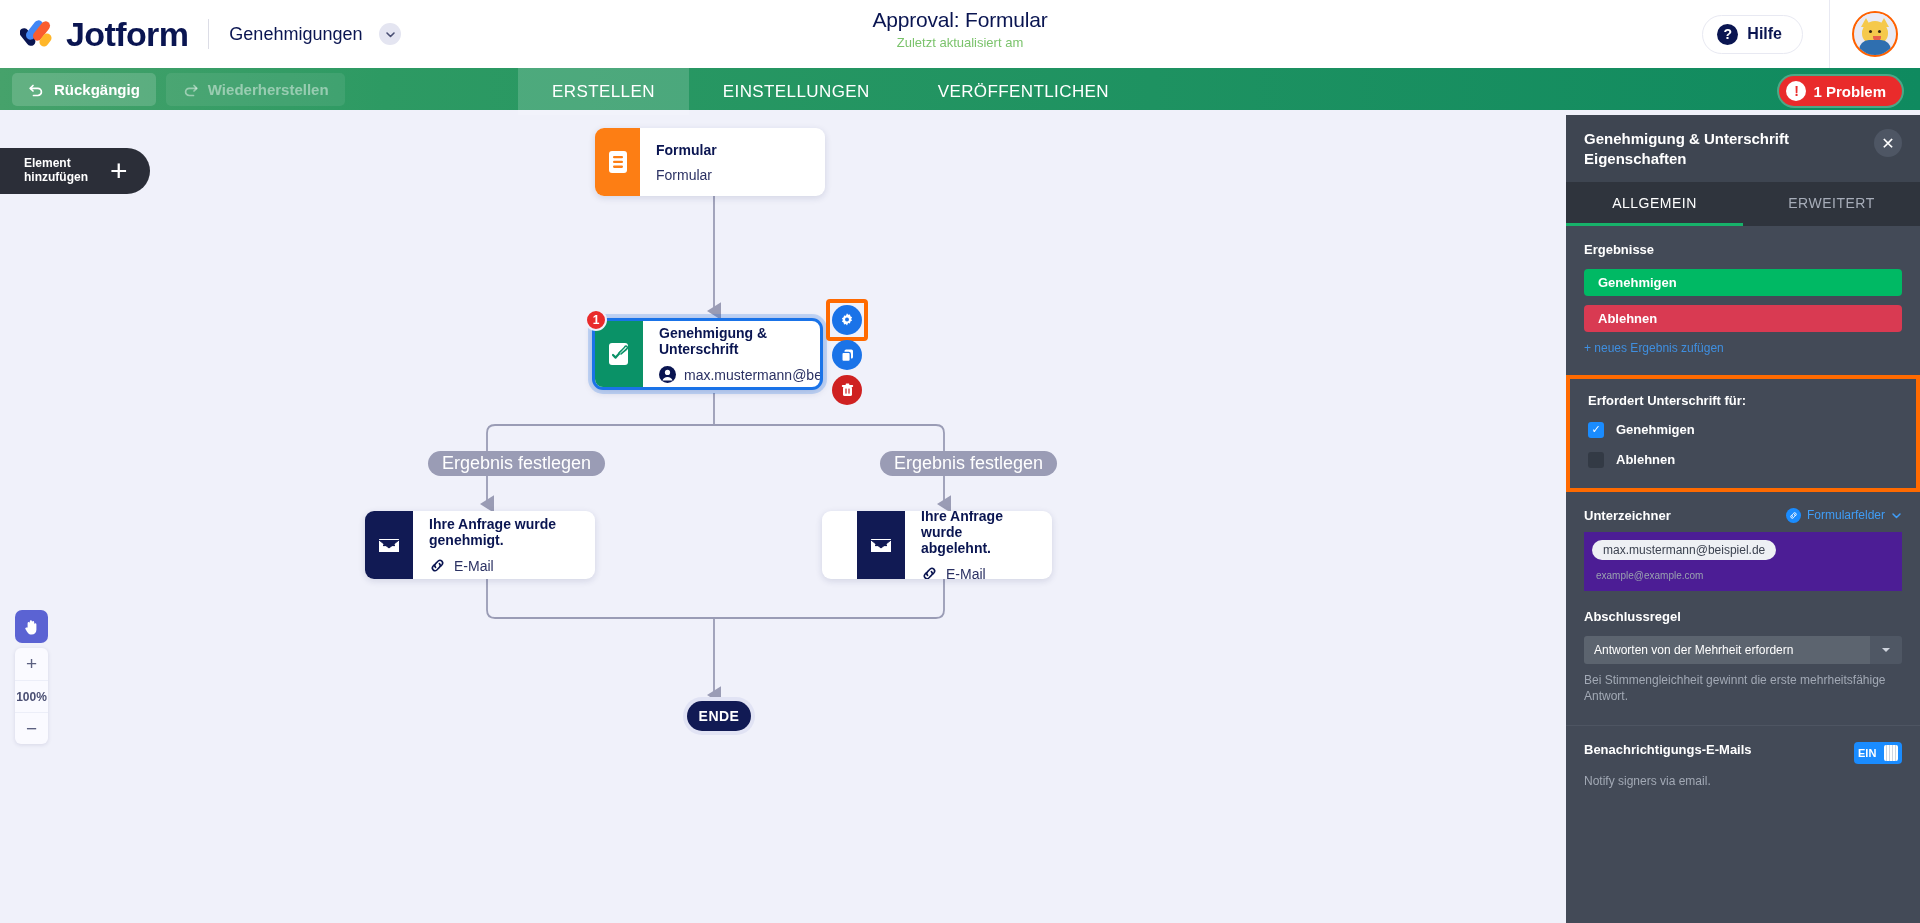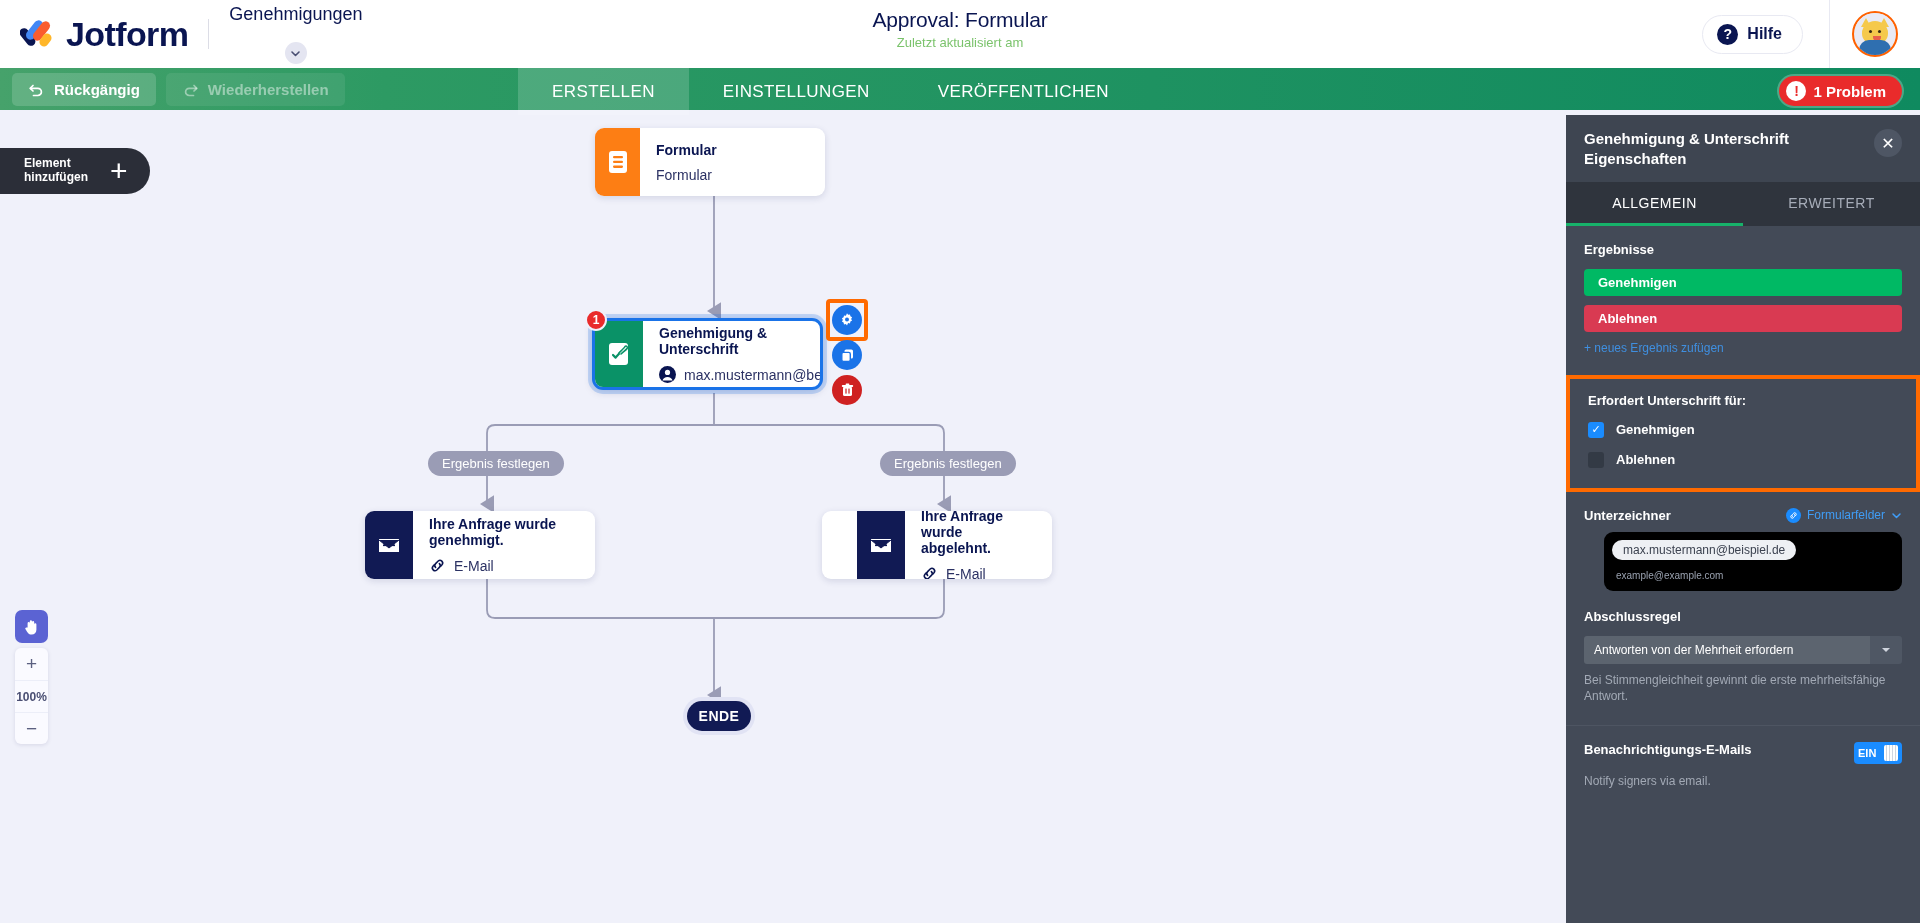--- a/index.html
+++ b/index.html
@@ -16,21 +16,21 @@
     background: #ffffff;
     display: flex; align-items: center;
   }
   .logo-wrap { display: flex; align-items: center; margin-left: 20px; }
   .logo-mark { width: 36px; height: 36px; position: relative; }
   .logo-text {
     font-size: 34px; font-weight: bold; color: #0a1551;
     letter-spacing: -0.6px; margin-left: 10px;
   }
   .divider-v { width: 1px; height: 30px; background: #dcdde6; margin: 0 20px; }
-  .nav-dd { display: flex; align-items: center; gap: 17px; cursor: pointer; flex-direction: column; }
+  .nav-dd { display: flex; align-items: center; gap: 17px; cursor: pointer; }
   .nav-dd-label { font-size: 18px; color: #0a1551; }
   .chev-circle {
     width: 22px; height: 22px; border-radius: 50%;
     background: #e4e5f1; display: flex; align-items: center; justify-content: center;
   }
   .chev-circle svg { display: block; }
 
   .title-block {
     position: absolute; left: 0; right: 0; top: 8px;
     text-align: center; pointer-events: none;
@@ -171,21 +171,21 @@
     width: 42px; height: 42px; border: 4px solid #ff6a00; border-radius: 4px; z-index: 5;
   }
 
   #node-mail-ok   { left: 365px; top: 396px; width: 230px; height: 68px; }
   #node-mail-no   { left: 822px; top: 396px; width: 230px; height: 68px; padding-left: 35px; }
   #node-mail-ok .node-ico, #node-mail-no .node-ico { background: #111a54; width: 48px; }
 
   .pill-label {
     position: absolute; background: #9a9cb5; color: #fff;
     border-radius: 14px; height: 25px; padding: 0 14px;
-    display: flex; align-items: center; font-size: 13px; z-index: 4;
+    display: flex; align-items: center; font-size: 18px; z-index: 4;
   }
   #pill-left  { left: 428px; top: 336px; }
   #pill-right { left: 880px; top: 336px; }
 
   .end-node {
     position: absolute; left: 687px; top: 586px;
     background: #111a54; color: #fff; border-radius: 18px;
     width: 64px; height: 30px; display: flex; align-items: center; justify-content: center;
     font-size: 14px; font-weight: bold; letter-spacing: 0.5px;
     box-shadow: 0 0 0 4px #e1e3f4;
@@ -259,21 +259,21 @@
   .cb.off { background: #333a45; }
   .cb-text { font-size: 13px; font-weight: bold; }
 
   .signer-head { display: flex; align-items: center; justify-content: space-between; margin-bottom: 9px; }
   .formfields-link { display: flex; align-items: center; gap: 6px; color: #3f9df7; font-size: 12px; cursor: pointer; }
   .link-ico {
     width: 15px; height: 15px; border-radius: 50%; background: #1a8cff;
     display: flex; align-items: center; justify-content: center; font-size: 9px; color: #fff;
   }
   .signer-box {
-    background: #000000; border-radius: 9px; padding: 8px 8px 10px 8px; margin-left: 20px;
+    background: #4c1d95; border-radius: 0; padding: 8px 8px 10px 8px;
   }
   .tag {
     background: #eef0f4; color: #3c4250; border-radius: 11px;
     display: inline-block; padding: 3px 11px; font-size: 12px;
   }
   .signer-ph { color: #9aa2b0; font-size: 10px; margin-top: 10px; padding-left: 4px; }
 
   .select-row { display: flex; margin-top: 2px; }
   .select-box {
     flex: 1; background: #5c646f; border-radius: 3px 0 0 3px;

